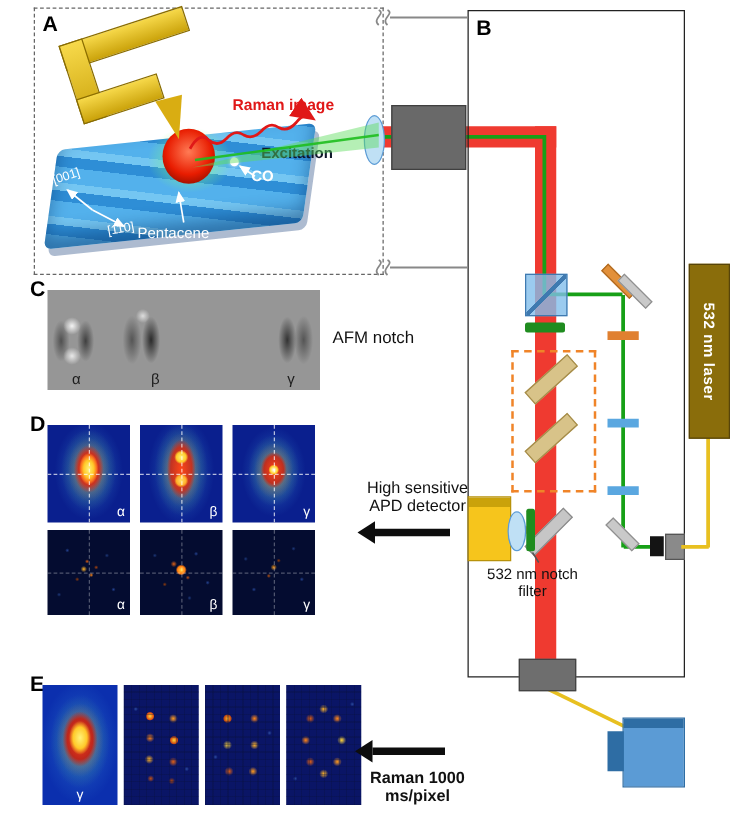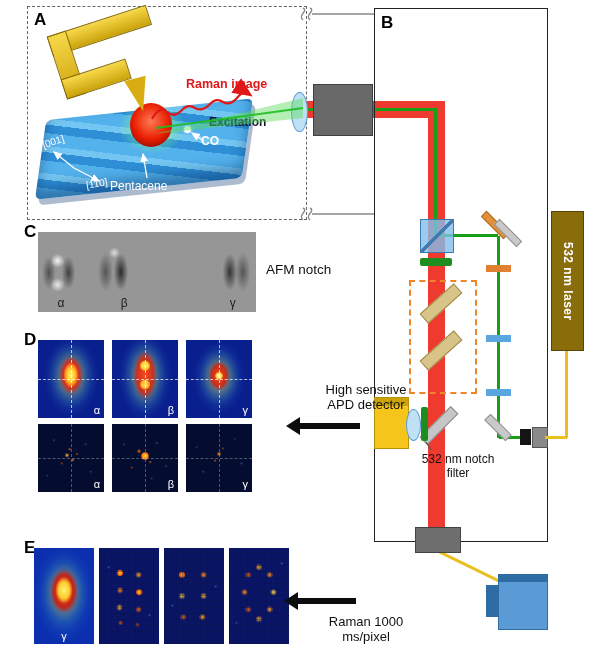--- a/index.html
+++ b/index.html
@@ -1,20 +1,20 @@
 <!DOCTYPE html>
 <html><head>
 <meta charset="utf-8">
 <style>
   html,body{margin:0;padding:0;background:#fff;}
   .fig{position:relative;width:600px;height:652px;background:#fff;overflow:hidden;
        font-family:"Liberation Sans",sans-serif;color:#111;}
   .ab{position:absolute;}
   .plabel{font-weight:bold;font-size:17px;color:#000;}
-  .txt{font-size:13px;line-height:1.18;text-align:center;color:#111;margin-left:32px;}
+  .txt{font-size:13px;line-height:1.18;text-align:center;color:#111;}
   
   .arrow-left{position:absolute;height:6px;background:#0d0d0d;}
   .arrow-left::before{content:"";position:absolute;left:-14px;top:-6px;
     border-top:9px solid transparent;border-bottom:9px solid transparent;
     border-right:14px solid #0d0d0d;}
   
   .gold{background:linear-gradient(#f7d94a,#caa20a);border:1px solid #8a6d00;}
   
   .rmap{position:absolute;width:66px;height:78px;background-color:#0a1f8e;overflow:hidden;}
   .rmap::before{content:"";position:absolute;left:0;right:0;top:50%;border-top:1px dashed rgba(255,255,255,.7);}
@@ -258,21 +258,21 @@
   <div class="ab plabel" style="left:24px;top:538px;">E</div>
 
   <div class="emap e-1" style="left:34px;top:548px;">
     <span class="maplabel-c">γ</span>
   </div>
   <div class="emap e-2 pix" style="left:99px;top:548px;"></div>
   <div class="emap e-3 pix" style="left:164px;top:548px;"></div>
   <div class="emap e-4 pix" style="left:229px;top:548px;"></div>
 
   <div class="arrow-left" style="left:298px;top:598px;width:58px;"></div>
-  <div class="ab txt" style="left:282px;top:614px;width:104px;">Raman 1000 ms/pixel</div>
+  <div class="ab txt" style="left:282px;top:614px;width:104px;font-weight:bold;">Raman 1000 ms/pixel</div>
 
   <svg class="ab" width="600" height="652" viewBox="0 0 600 652" style="left:0;top:0;pointer-events:none;">
     <defs>
       <marker id="mW" markerWidth="9" markerHeight="8" refX="6" refY="3" orient="auto">
         <path d="M0,0 L7,3 L0,6 Z" fill="#ffffff"></path>
       </marker>
       <marker id="mR" markerWidth="10" markerHeight="10" refX="7" refY="4" orient="auto">
         <path d="M0,0 L9,4 L0,8 Z" fill="#e01818"></path>
       </marker>
     </defs>

